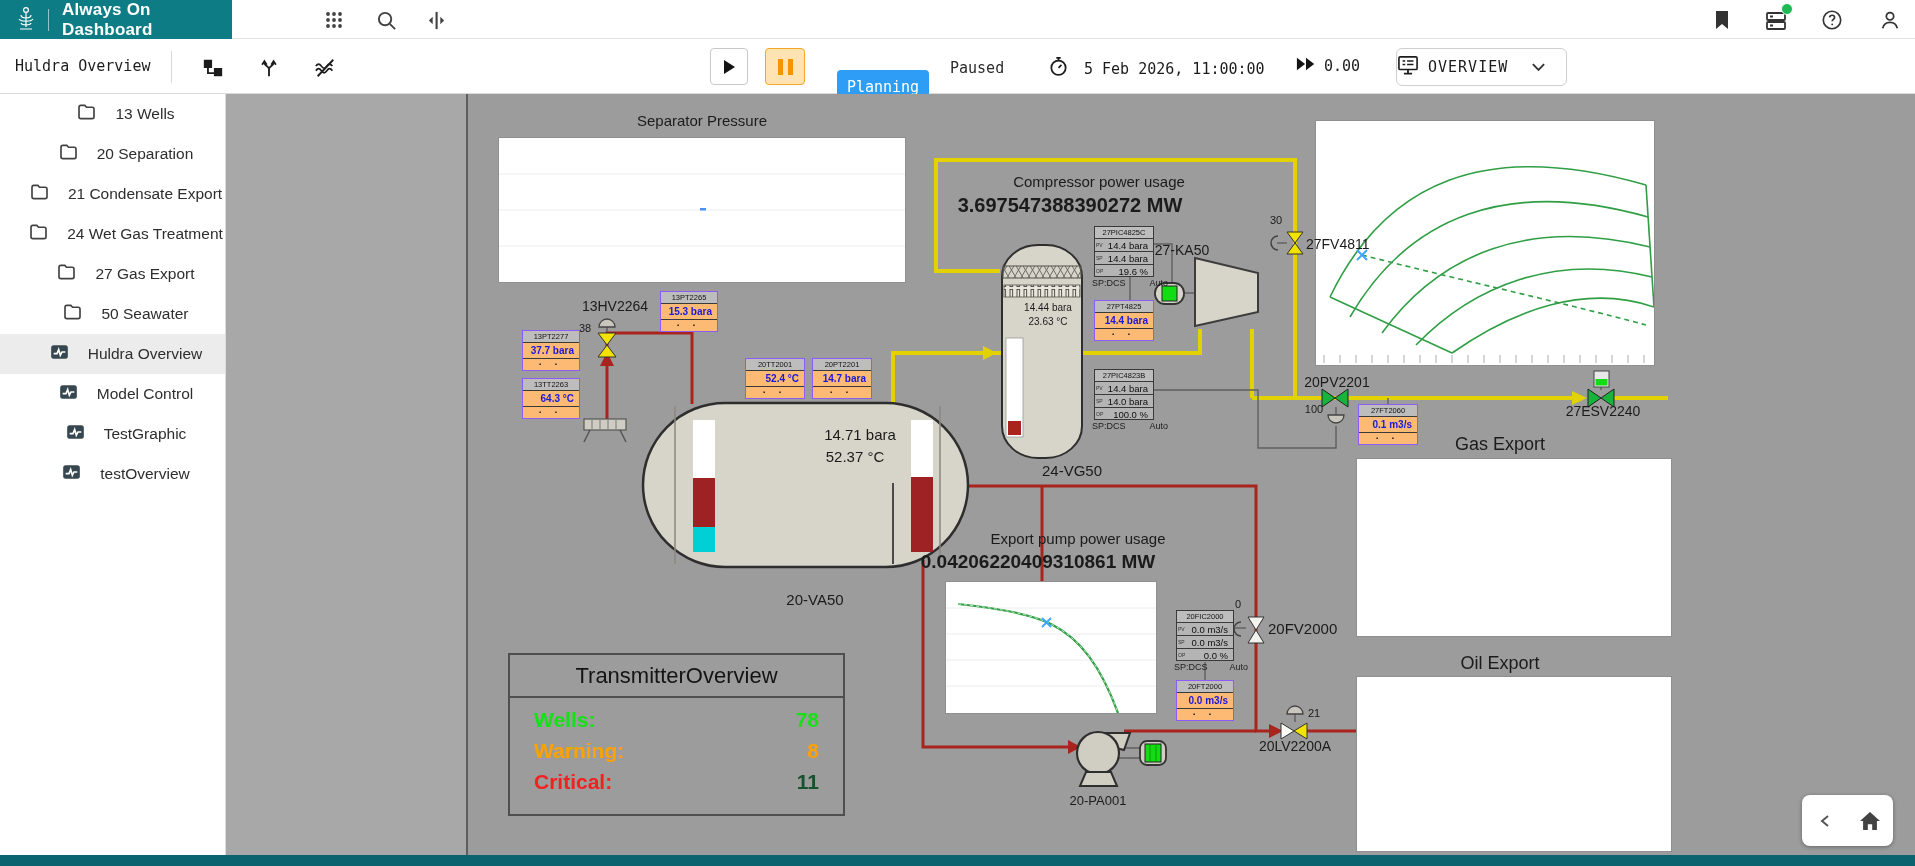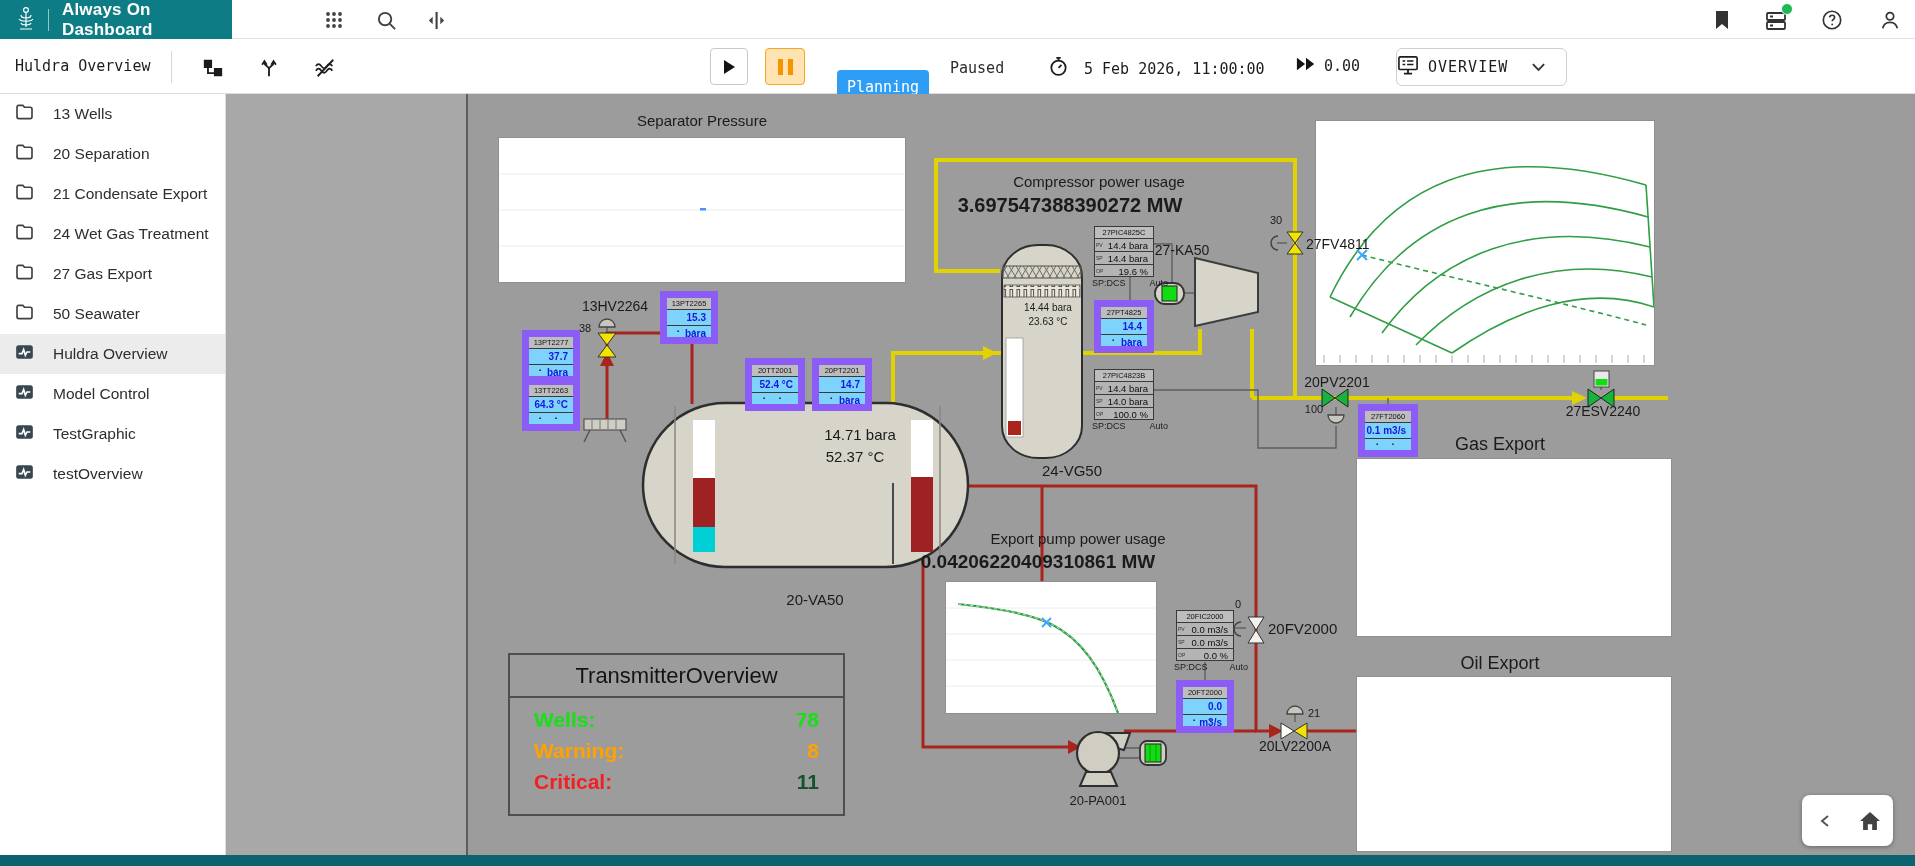--- a/index.html
+++ b/index.html
@@ -30,36 +30,36 @@
   #lbl-paused { position:absolute; left:950px; top:20px; font-size:15px; color:#2b2b2b; }
   #clock-wrap { position:absolute; left:1048px; top:17px; display:flex; align-items:center; gap:15px; }
   #lbl-datetime { font-size:15px; color:#1c1c1c; }
   #speed-wrap { position:absolute; left:1296px; top:18px; display:flex; align-items:center; gap:8px; }
   #lbl-speed { font-size:15px; color:#1c1c1c; }
   #btn-overview { left:1396px; top:9px; width:171px; height:38px; border:1px solid #cfcfcf; border-radius:6px; background:#fff; display:flex; align-items:center; gap:9px; padding-left:0; justify-content:flex-start; }
   #btn-overview span.txt { font-size:15px; color:#1c1c1c; letter-spacing:1px; }
 
   
   #sidebar { position:absolute; left:0; top:94px; width:226px; height:761px; background:#fff; border-right:1px solid #dedede; }
-  .side-item { display:flex; align-items:center; height:40px; padding-left:14px; cursor:pointer; gap:18px; }
+  .side-item { display:flex; align-items:center; height:40px; padding-left:26px; cursor:pointer; gap:18px;justify-content:center; }
   .side-item.selected { background:#ececec; }
   .si-label { font-size:15.5px; color:#2e2e2e; white-space:nowrap; }
 
   
   #gutter { position:absolute; left:226px; top:94px; width:240px; height:761px; background:#a8a8a8; }
   #graphic { position:absolute; left:466px; top:94px; width:1449px; height:761px; background:#9c9c9c; border-left:2px solid #5e5e5e; }
   #bottombar { position:absolute; left:0; top:855px; width:1915px; height:11px; background:#0a636e; }
 
   svg.overlay { position:absolute; left:0; top:0; width:1915px; height:866px; pointer-events:none; }
 
   .canvas-label { position:absolute; color:#1b1b1b; text-align:center; }
   .white-box { position:absolute; background:#fff; border:1px solid #8f8f8f; }
 
   
-  .fp { position:absolute; width:58px; background:#7dd3fc; border:7px solid #8b5cf6; font-family:"Liberation Sans",sans-serif; }
+  .fp { position:absolute; width:58px; background:#fdba74; border:1px solid #8b5cf6; font-family:"Liberation Sans",sans-serif; }
   .fp-h { height:12px; line-height:12px; text-align:center; font-size:7.5px; color:#111; border-bottom:1px solid #3a3a3a; background:#bdbdbd; overflow:hidden; }
   .fp-v { position:relative; height:16px; border-bottom:1px solid #3a3a3a; text-align:right; padding-right:5px; font-size:10px; font-weight:bold; color:#1818dcc7; color:#1818dc; line-height:16px; }
   .fp-d { height:11px; line-height:10px; text-align:center; font-size:6px; color:#222; letter-spacing:6px; }
   .fpc { position:absolute; width:60px; font-family:"Liberation Sans",sans-serif; }
   .fpc-h { height:12px; line-height:12px; text-align:center; font-size:7.5px; color:#111; border:1px solid #3a3a3a; border-bottom:none; background:#bdbdbd; }
   .fpc-r { position:relative; height:13px; line-height:13px; border:1px solid #3a3a3a; border-bottom:none; background:#b4b4b4; text-align:right; padding-right:5px; font-size:9.5px; color:#0d0d0d; }
   .fpc-r:last-of-type { border-bottom:1px solid #3a3a3a; }
   .fpc-sub, .fp-sub { position:absolute; left:1px; top:0px; font-size:5px; color:#333; font-weight:normal; }
   .fpc-f { position:absolute; display:flex; justify-content:space-between; font-size:9px; color:#1d1d1d; }
 

